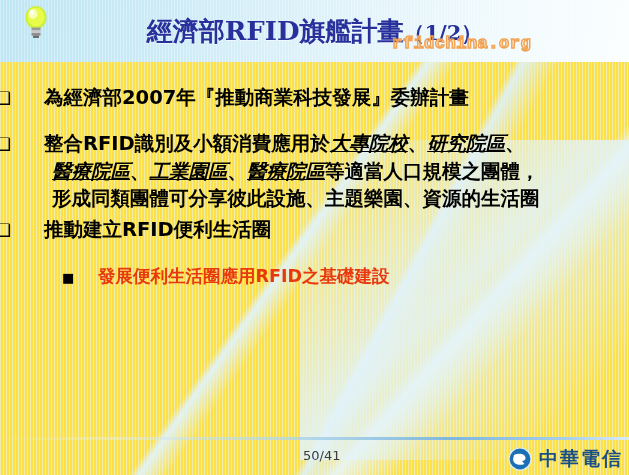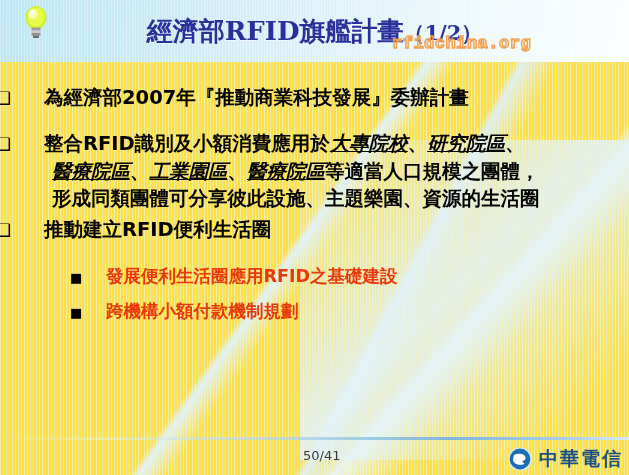--- a/index.html
+++ b/index.html
@@ -128,21 +128,21 @@
     width: 20px;
     font-size: 17px;
     font-weight: normal;
   }
   .lvl1 .txt { letter-spacing: 0px; }
   .u { text-decoration: underline; text-underline-offset: 1px; font-style: italic; }
 
   .lvl2 {
     font-size: 17.5px;
     line-height: 25px;
-    margin: 0 0 9px 16px;
+    margin: 0 0 9px 8px;
     padding-left: 90px;
     text-indent: -18px;
     color: #e8380d;
   }
   .lvl2 .mark {
     display: inline-block;
     width: 18px;
     color: #000000;
     font-size: 13px;
   }
@@ -226,23 +226,20 @@
 
     <div class="bullet lvl1">
       <span class="mark">❑</span><span class="txt">推動建立RFID便利生活圈</span>
     </div>
 
     <div class="gap-c"></div>
 
     <div class="bullet lvl2">
       <span class="mark">■</span><span>發展便利生活圈應用RFID之基礎建設</span>
     </div>
-    <div class="bullet lvl2">
-      <span class="mark">■</span><span>跨機構小額付款機制規劃</span>
-    </div>
   </div>
 
   <div class="footer-rule"></div>
 
   <div class="pagenum">50/41</div>
 
   <div class="logo">
     <svg width="24" height="24" viewBox="0 0 24 24">
       <circle cx="12" cy="12" r="11" fill="#1c6fb5"></circle>
       <circle cx="12" cy="12" r="11" fill="none" stroke="#dfeef8" stroke-width="1.2"></circle>

